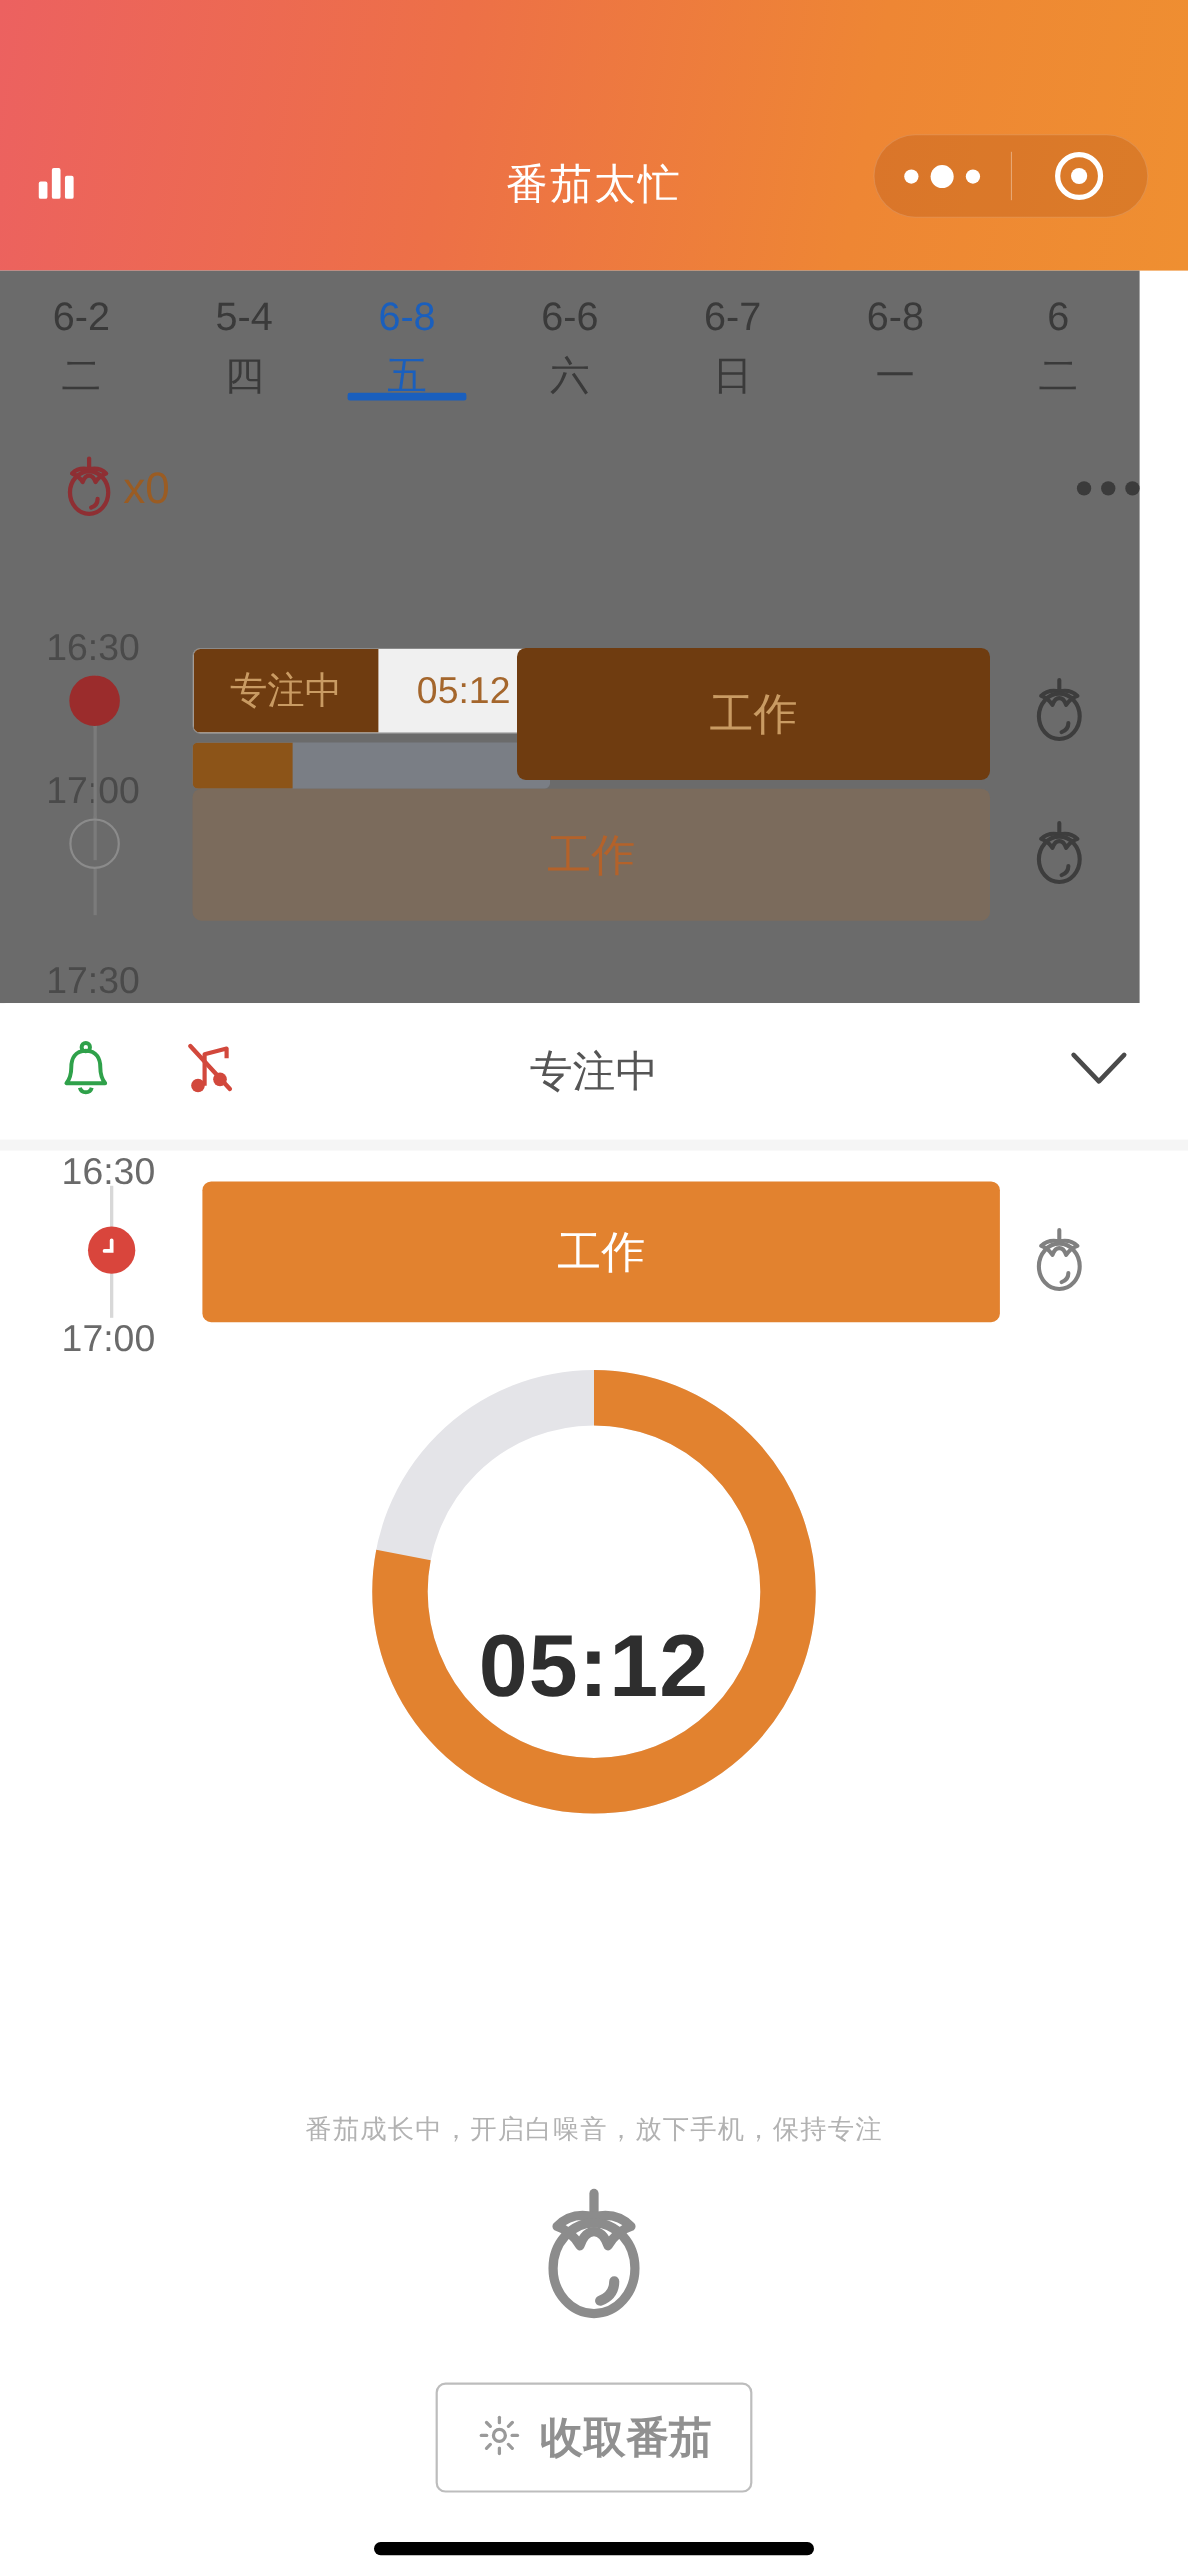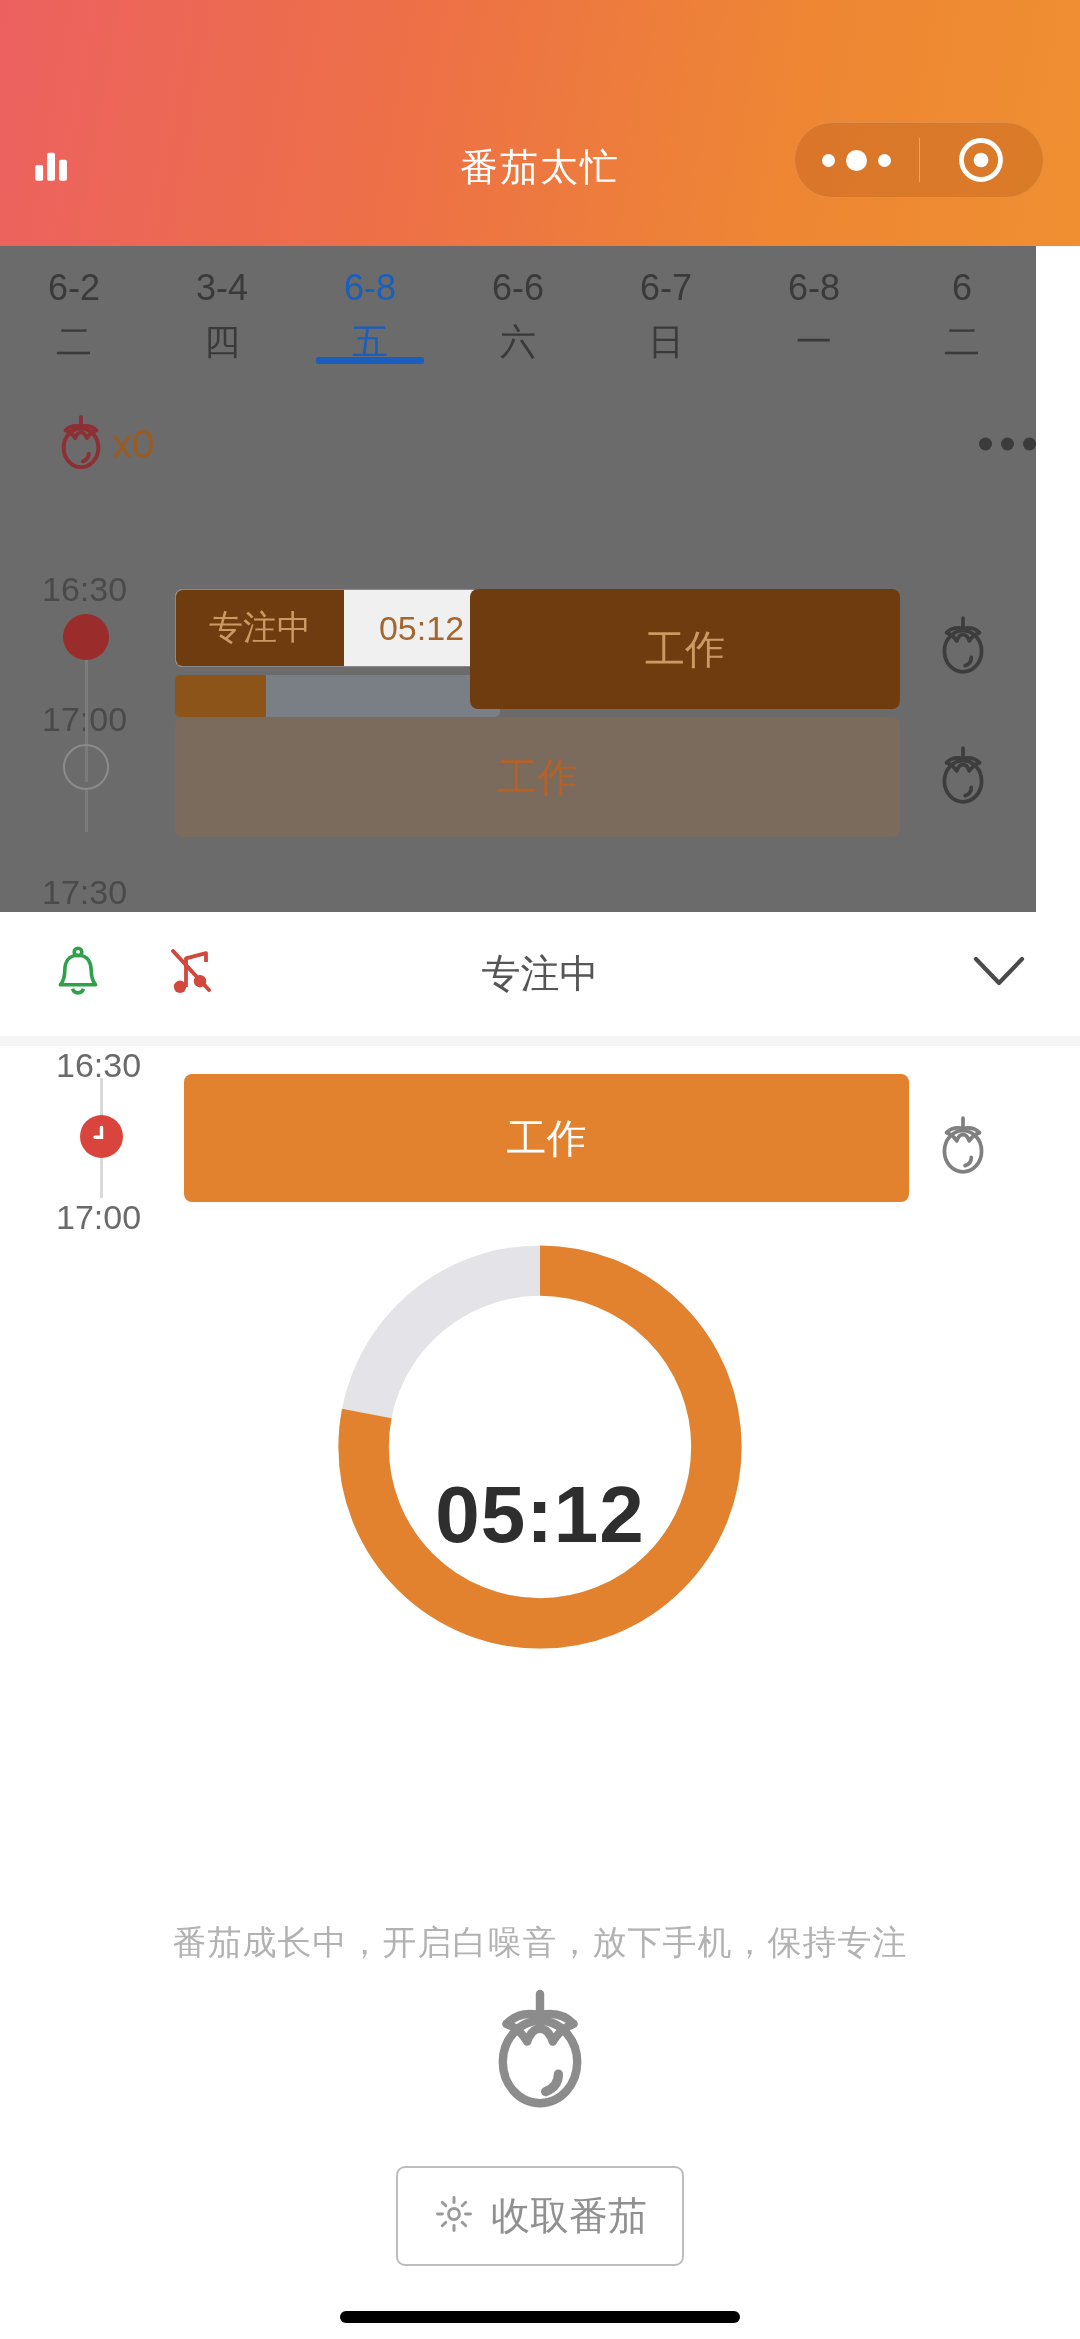--- a/index.html
+++ b/index.html
@@ -180,32 +180,32 @@
     position:absolute; left:0; top:325px; width:1080px; height:545px;
   }
   .ring-svg { position:absolute; left:50%; transform:translateX(-50%); top:0; }
   .ring-label {
     position:absolute; left:0; right:0; top:232px; text-align:center;
     font-size:80px; font-weight:bold; color:#2e2e2e; letter-spacing:1px;
   }
 
   .hint {
     position:absolute; left:0; right:0; top:1008px; text-align:center;
-    font-size:34px; color:#b2b2b2; letter-spacing:1px;
+    font-size:24px; color:#b2b2b2; letter-spacing:1px;
   }
   .big-tomato {
     position:absolute; left:50%; transform:translateX(-50%); top:1072px;
   }
   .collect-btn {
     position:absolute; left:50%; transform:translateX(-50%); top:1254px;
     width:288px; height:100px;
     border:2px solid #bdbdbd; border-radius:9px; background:#fff;
     display:flex; align-items:center; justify-content:center; gap:16px;
   }
-  .collect-btn .cb-text { font-size:39px; color:#909090; }
+  .collect-btn .cb-text { font-size:39px; color:#909090;font-weight:bold; }
   .home-ind {
     position:absolute; left:50%; transform:translateX(-50%); bottom:16px;
     width:400px; height:12px; border-radius:6px; background:#000;
   }
 </style>
 </head>
 <body>
 
 <div id="bg-app">
 
@@ -239,21 +239,21 @@
   </div>
 
   <div class="dimmed">
 
     <div class="dates">
       <div class="date-col">
         <div class="date-num">6-2</div>
         <div class="date-wk">二</div>
       </div>
       <div class="date-col">
-        <div class="date-num">3-4</div>
+        <div class="date-num">5-4</div>
         <div class="date-wk">四</div>
       </div>
       <div class="date-col active">
         <div class="date-num">6-8</div>
         <div class="date-wk">五</div>
         <div class="date-underline"></div>
       </div>
       <div class="date-col">
         <div class="date-num">6-6</div>
         <div class="date-wk">六</div>

